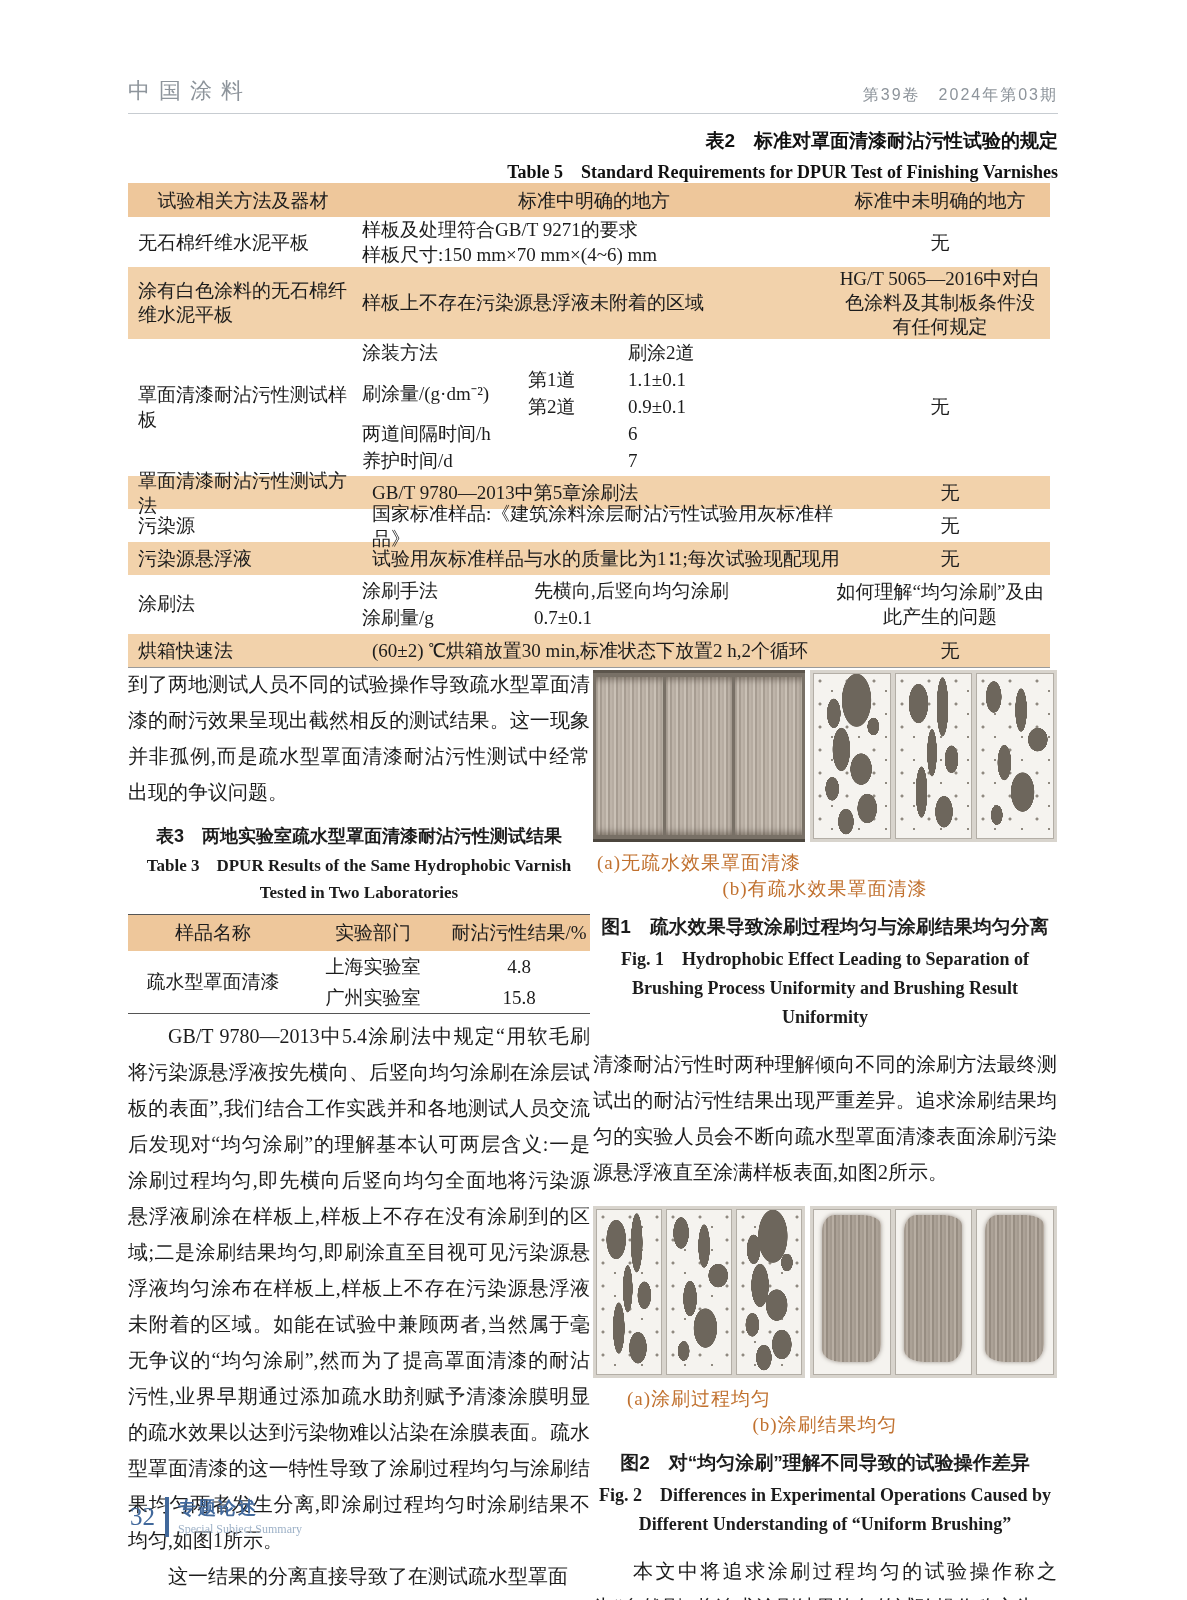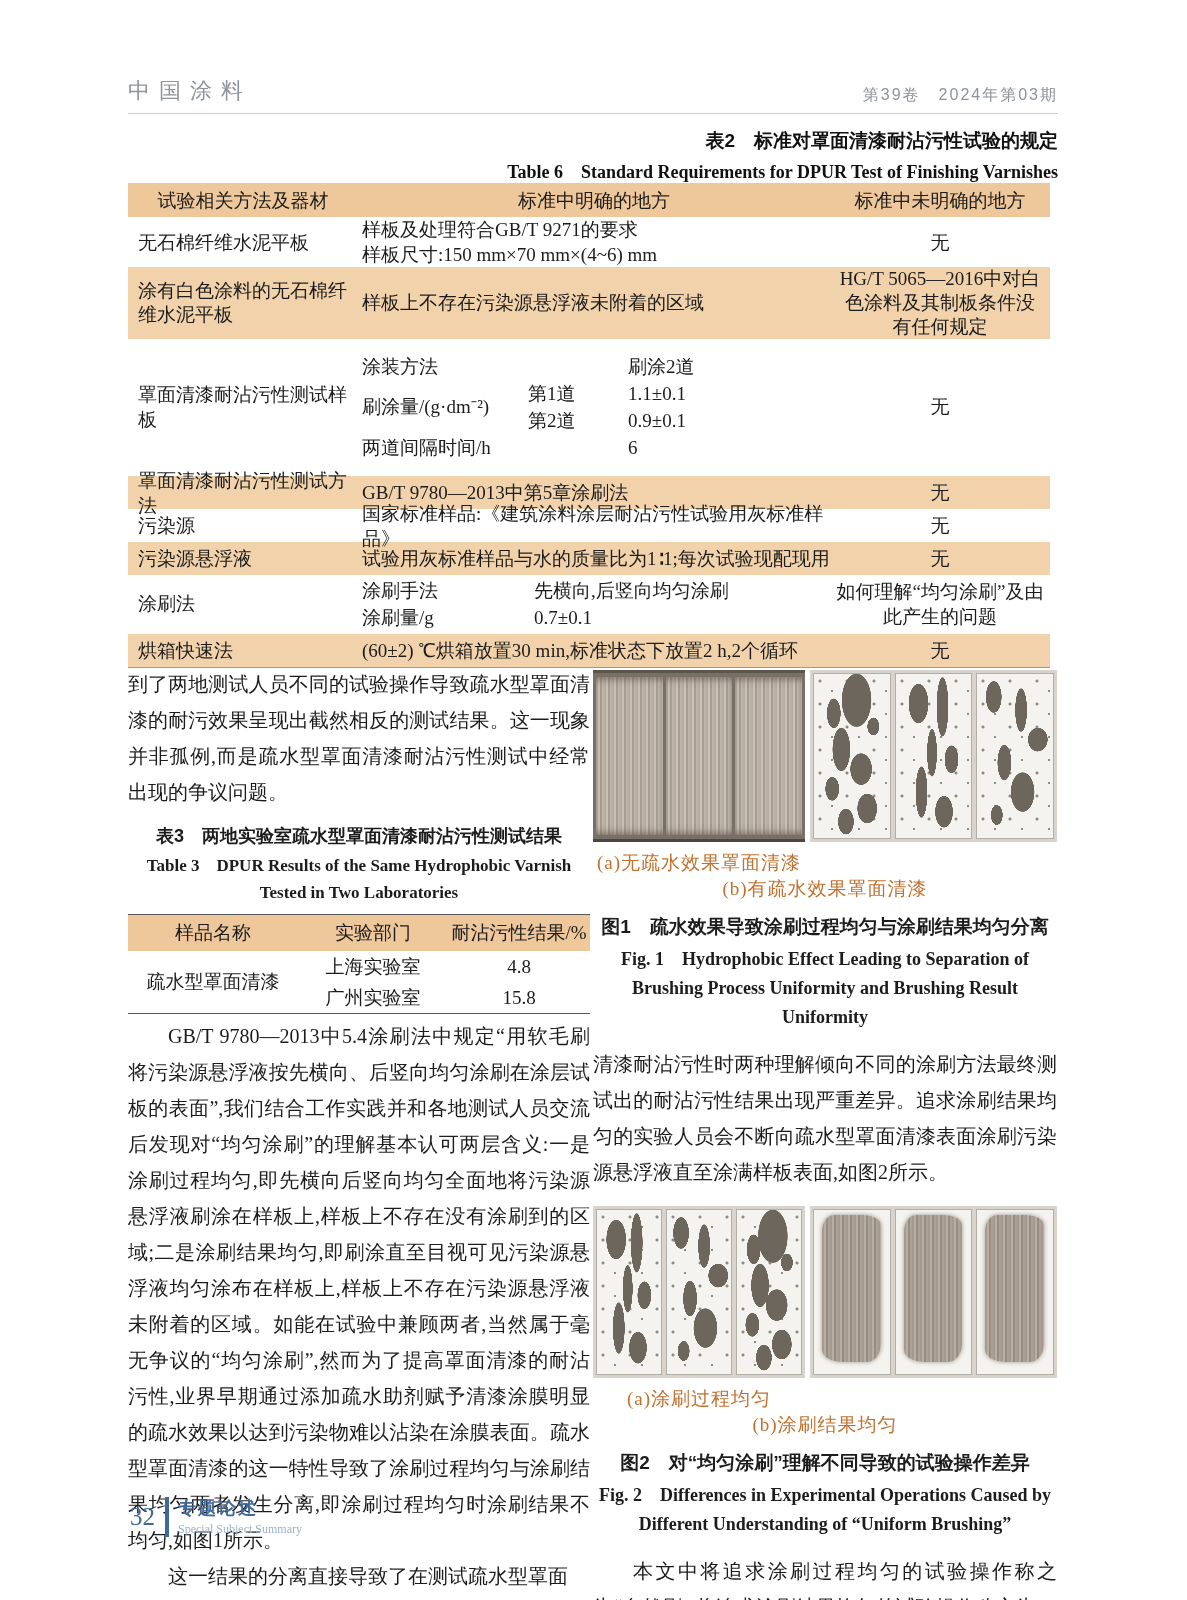--- a/index.html
+++ b/index.html
@@ -25,21 +25,21 @@
   .t2-row { display:flex; align-items:center; }
   .t2-row.shade { background:#f2d2ab; }
   .t2-row.head { background:#eec79b; height:34px;justify-content:center; }
   .c1 { width:230px; padding-left:10px; }
   .c2 { width:472px; padding-left:4px; }
   .c3 { flex:1; text-align:center; padding:0 6px; }
   .head .c1, .head .c2 { text-align:center; padding-left:0; }
   .rh1 { height:50px; }
   .rh2 { height:72px; line-height:24px; }
   .rh3 { height:135px; }
-  .rh-s { height:33px; }
+  .rh-s { height:33px;gap:10px; }
   .rh7 { height:57px; }
   .gap { height:2px; background:#ffffff; }
   .sub-line { display:flex; align-items:center; height:27px; }
   .sub-line.tall { height:54px; }
   .sub-label { width:166px; }
   .sub-mid { width:100px; }
   .sub-val { flex:1; }
   .stack { display:flex; flex-direction:column; flex:1; }
   .stack .pair { display:flex; height:27px; align-items:center; }
   .sub-label2 { width:172px; }
@@ -127,21 +127,21 @@
 
 <div class="page">
 
   <div class="running-head">
     <span class="rh-left">中国涂料</span>
     <span class="rh-right">第39卷　2024年第03期</span>
   </div>
 
   <div class="t2-titles">
     <div class="t2-title-zh">表2　标准对罩面清漆耐沾污性试验的规定</div>
-    <div class="t2-title-en">Table 6　Standard Requirements for DPUR Test of Finishing Varnishes</div>
+    <div class="t2-title-en">Table 5　Standard Requirements for DPUR Test of Finishing Varnishes</div>
   </div>
 
   <div class="table2">
     <div class="t2-row head">
       <div class="c1">试验相关方法及器材</div>
       <div class="c2">标准中明确的地方</div>
       <div class="c3">标准中未明确的地方</div>
     </div>
     <div class="t2-row rh1">
       <div class="c1">无石棉纤维水泥平板</div>
@@ -175,20 +175,25 @@
               <span class="sub-mid">第2道</span>
               <span class="sub-val">0.9±0.1</span>
             </div>
           </div>
         </div>
         <div class="sub-line">
           <span class="sub-label">两道间隔时间/h</span>
           <span class="sub-mid"></span>
           <span class="sub-val">6</span>
         </div>
+        <div class="sub-line">
+          <span class="sub-label">养护时间/d</span>
+          <span class="sub-mid"></span>
+          <span class="sub-val">7</span>
+        </div>
       </div>
       <div class="c3">无</div>
     </div>
     <div class="gap"></div>
     <div class="t2-row shade rh-s">
       <div class="c1">罩面清漆耐沾污性测试方法</div>
       <div class="c2">GB/T 9780—2013中第5章涂刷法</div>
       <div class="c3">无</div>
     </div>
     <div class="t2-row rh-s">

